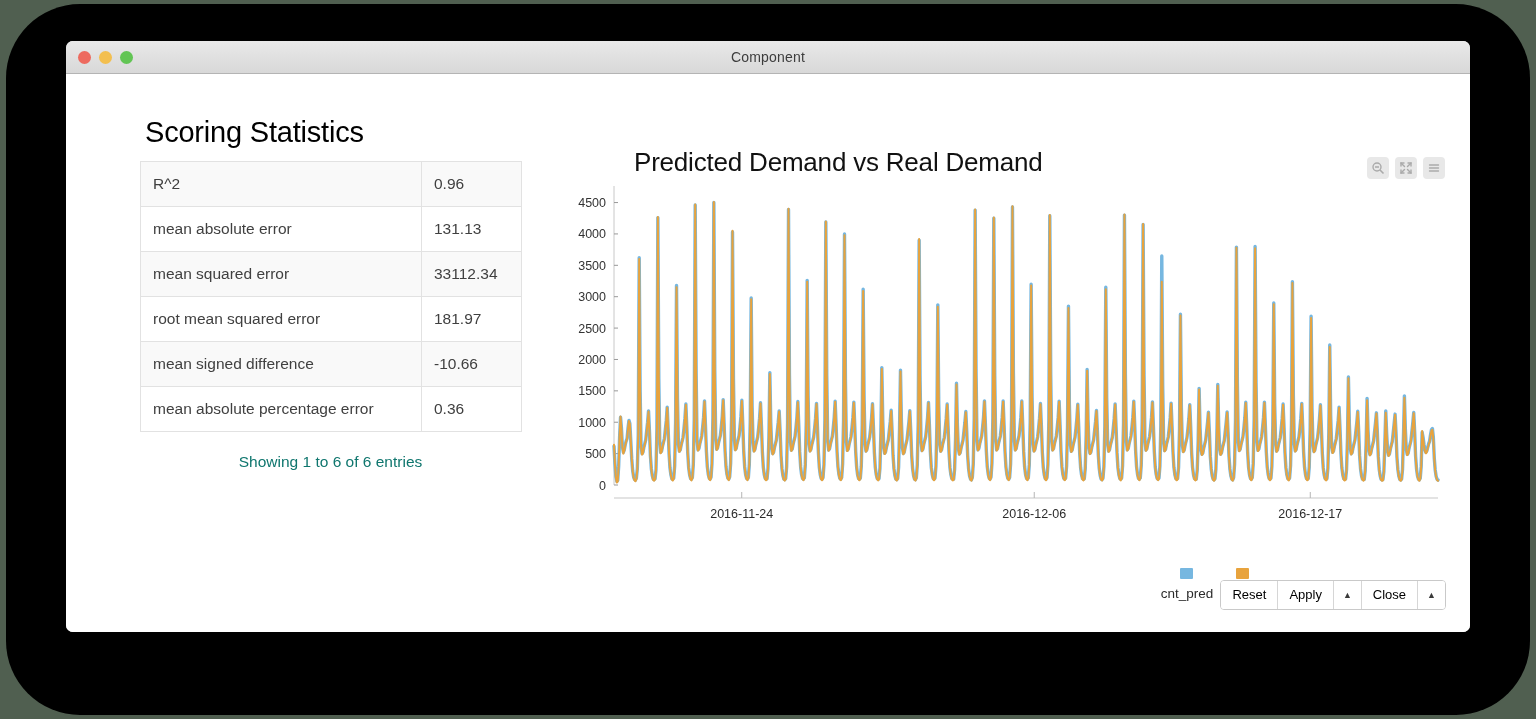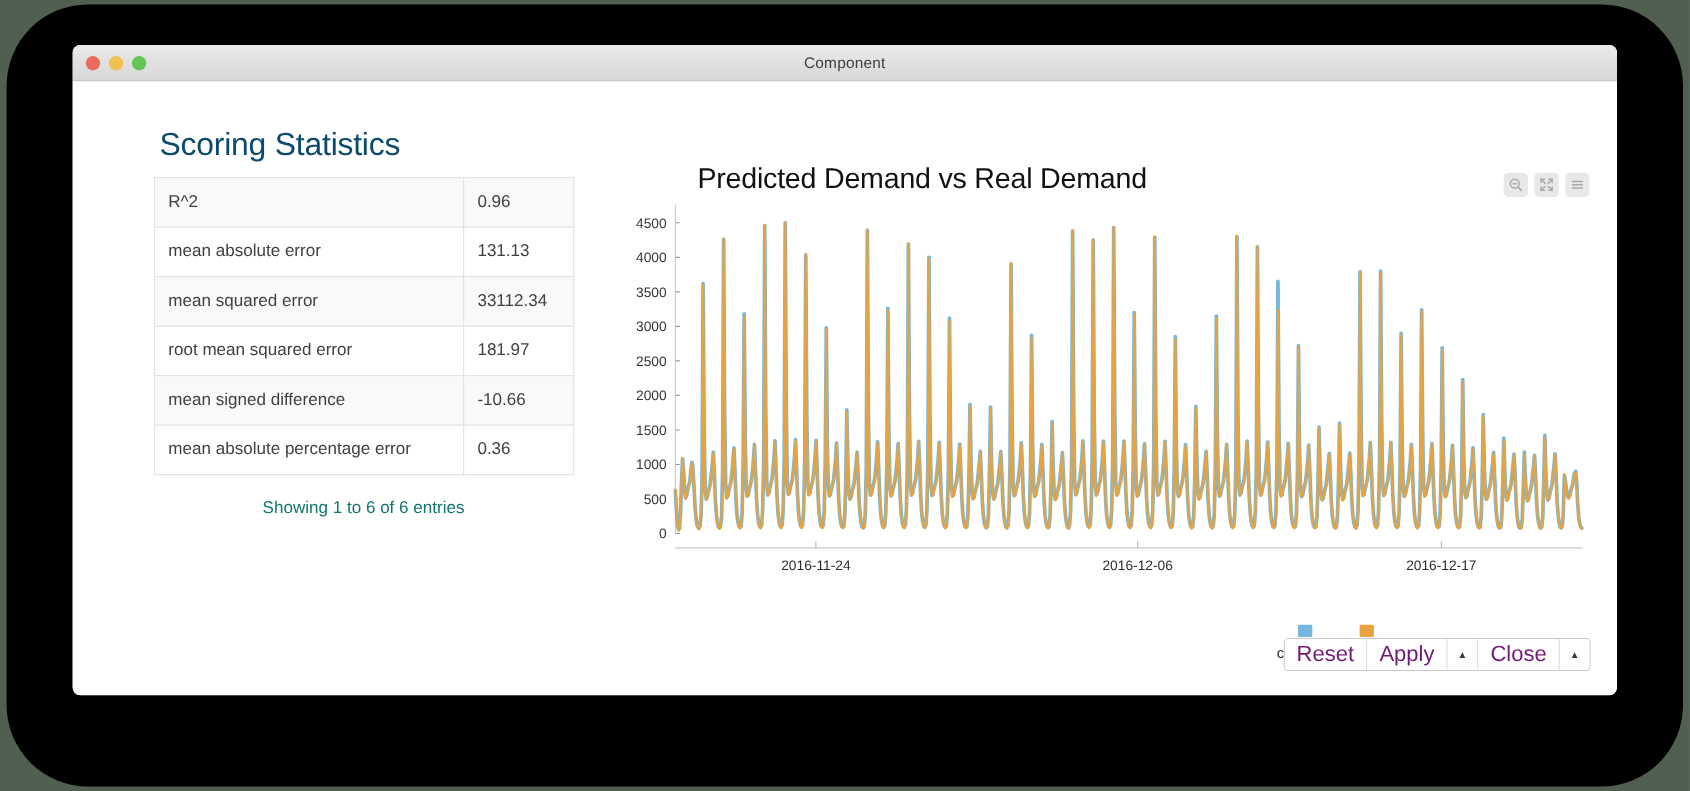--- a/index.html
+++ b/index.html
@@ -66,21 +66,21 @@
 
   
   #left-panel {
     position: absolute;
     left: 74px; top: 42px;
     width: 400px;
   }
   #stats-heading {
     font-size: 29px;
     font-weight: 400;
-    color: #0c4a6e;
+    color: #000000;
     margin: 0 0 12px 5px;
     letter-spacing: -.2px;
   }
   #stats-table {
     border-collapse: collapse;
     width: 381px;
     table-layout: fixed;
   }
   #stats-table td {
     border: 1px solid #e2e2e2;
@@ -157,22 +157,22 @@
   #button-bar {
     position: absolute;
     right: 24px; bottom: 22px;
     display: flex;
     border: 1px solid #c9c9c9;
     border-radius: 4px;
     overflow: hidden;
     background: #fff;
   }
   #button-bar .btn {
-    font-size: 20px;
-    color: #701a75;
+    font-size: 13px;
+    color: #000000;
     padding: 5px 11px;
     background: #fff;
     border: none;
     border-right: 1px solid #d6d6d6;
     cursor: pointer;
     font-family: "Liberation Sans", sans-serif;
     line-height: 18px;
     white-space: nowrap;
   }
   #button-bar .btn:last-child { border-right: none; }

